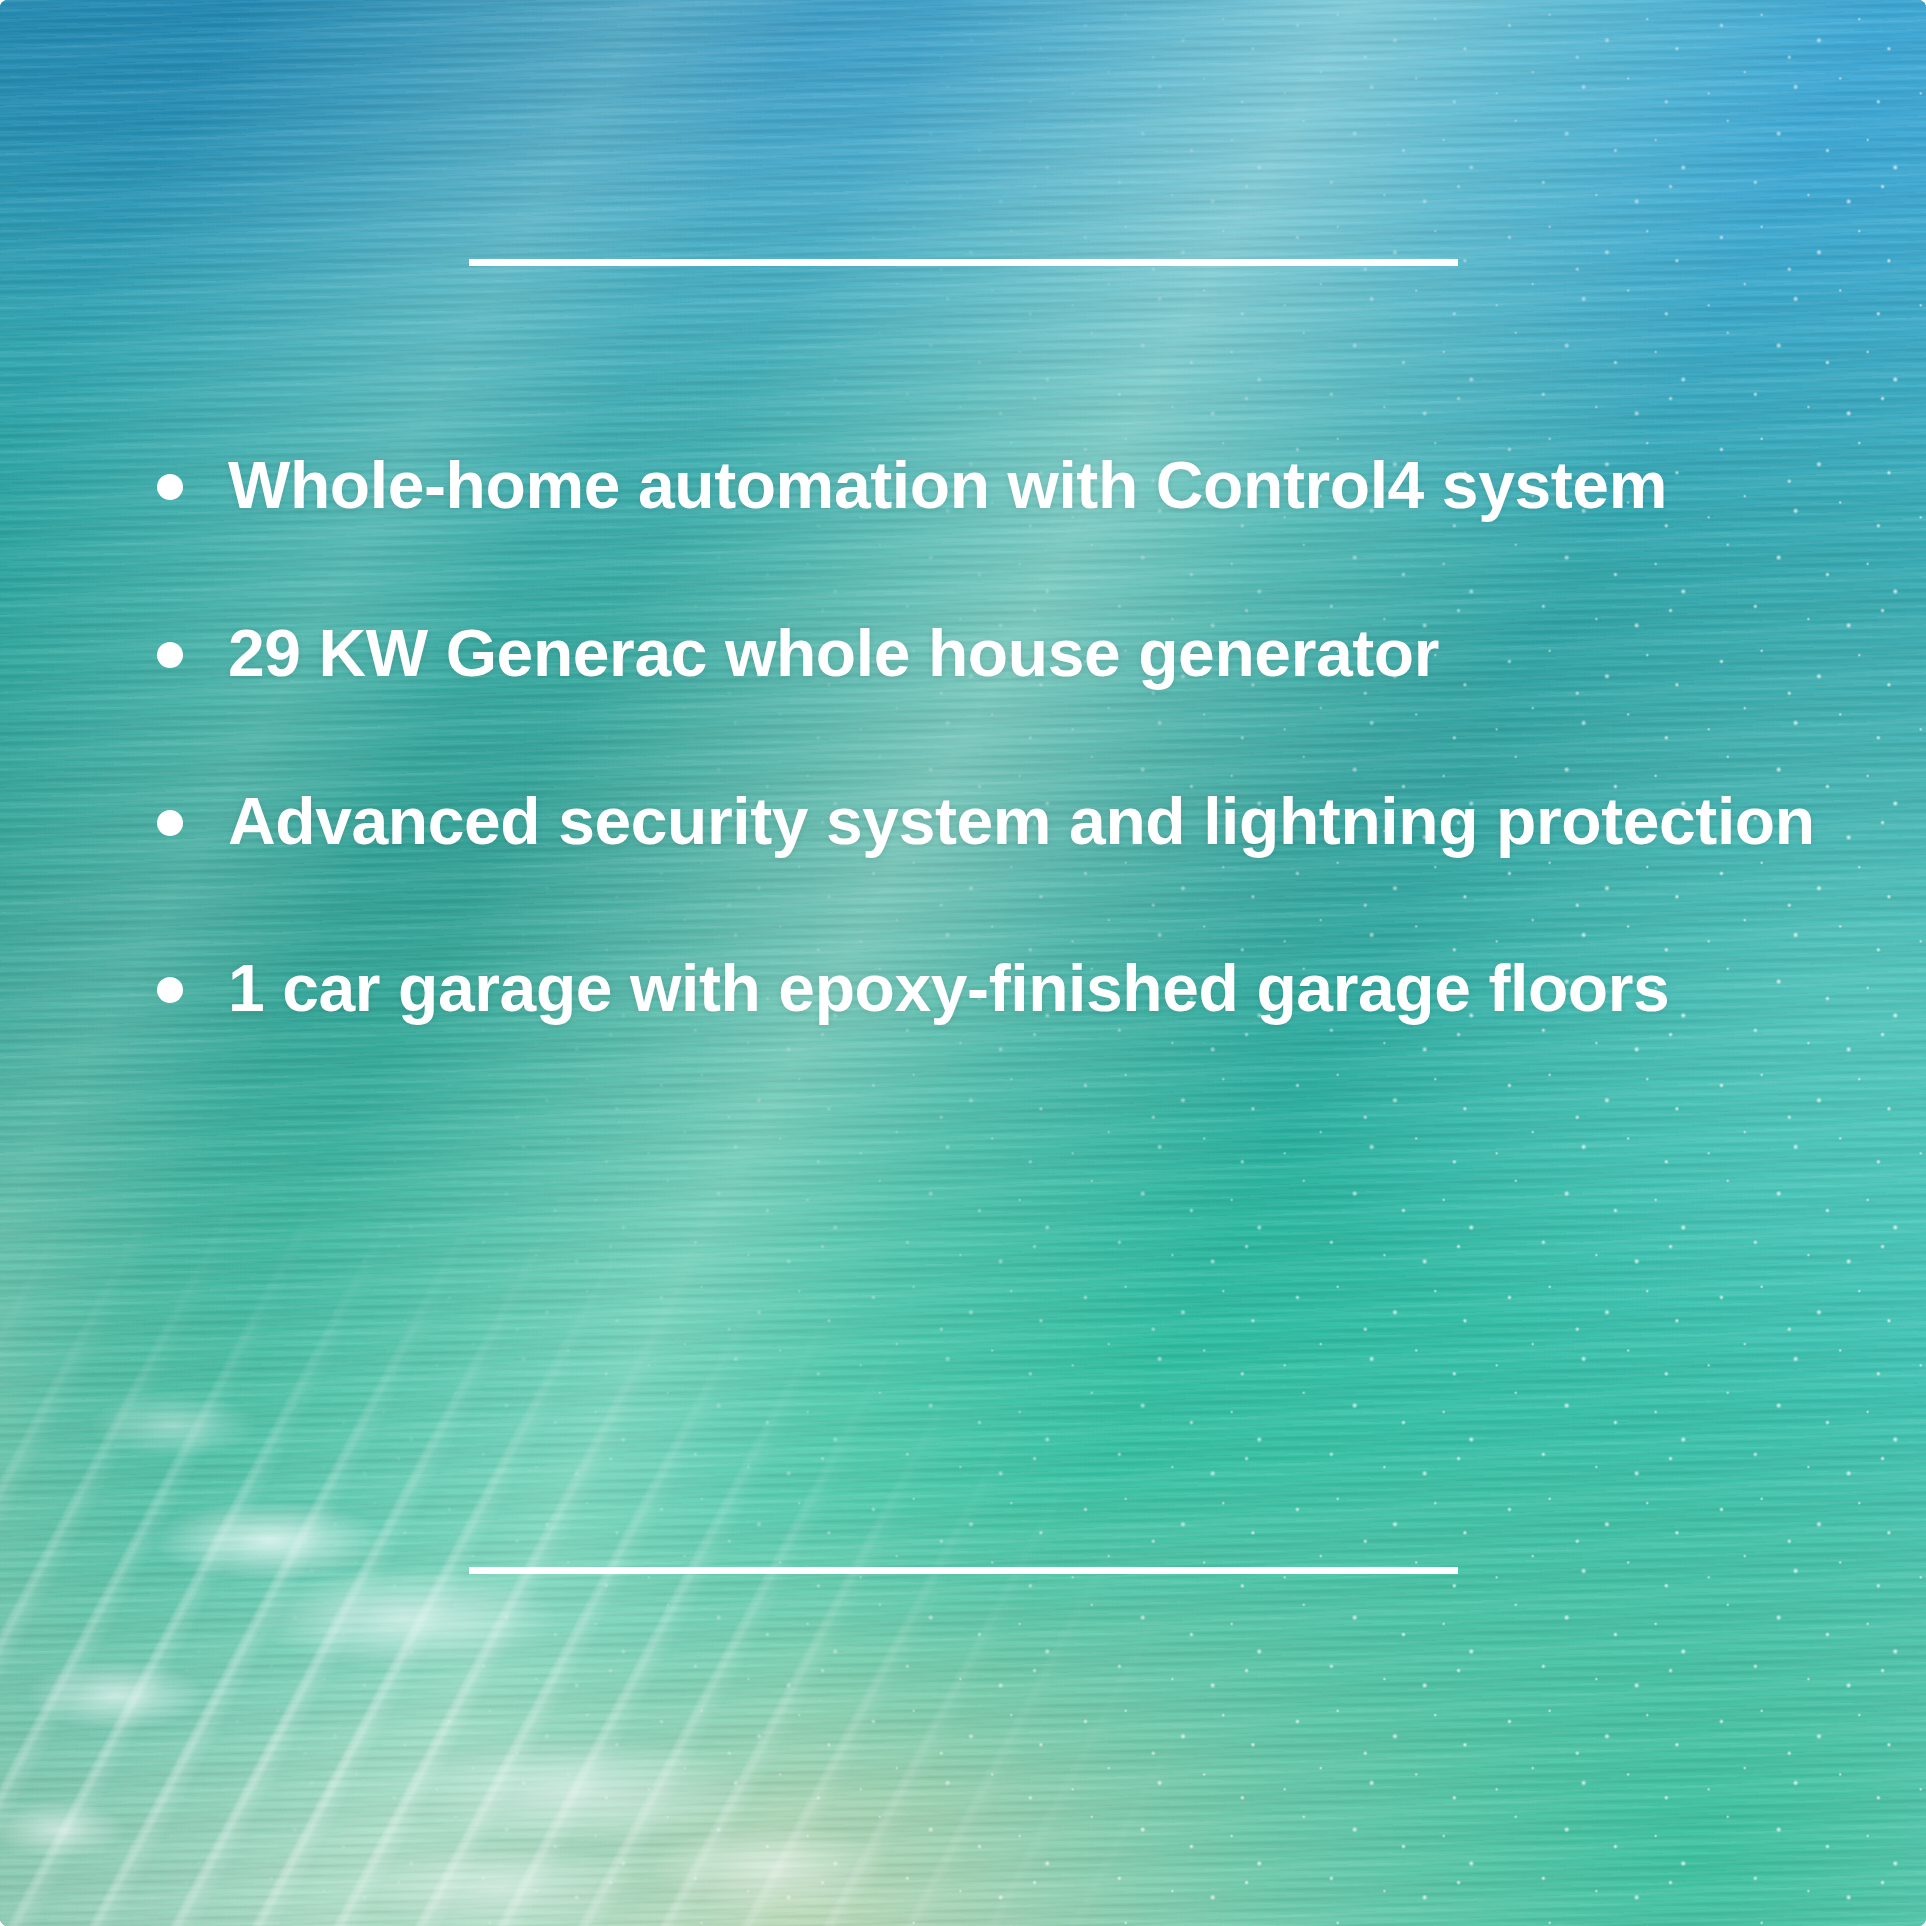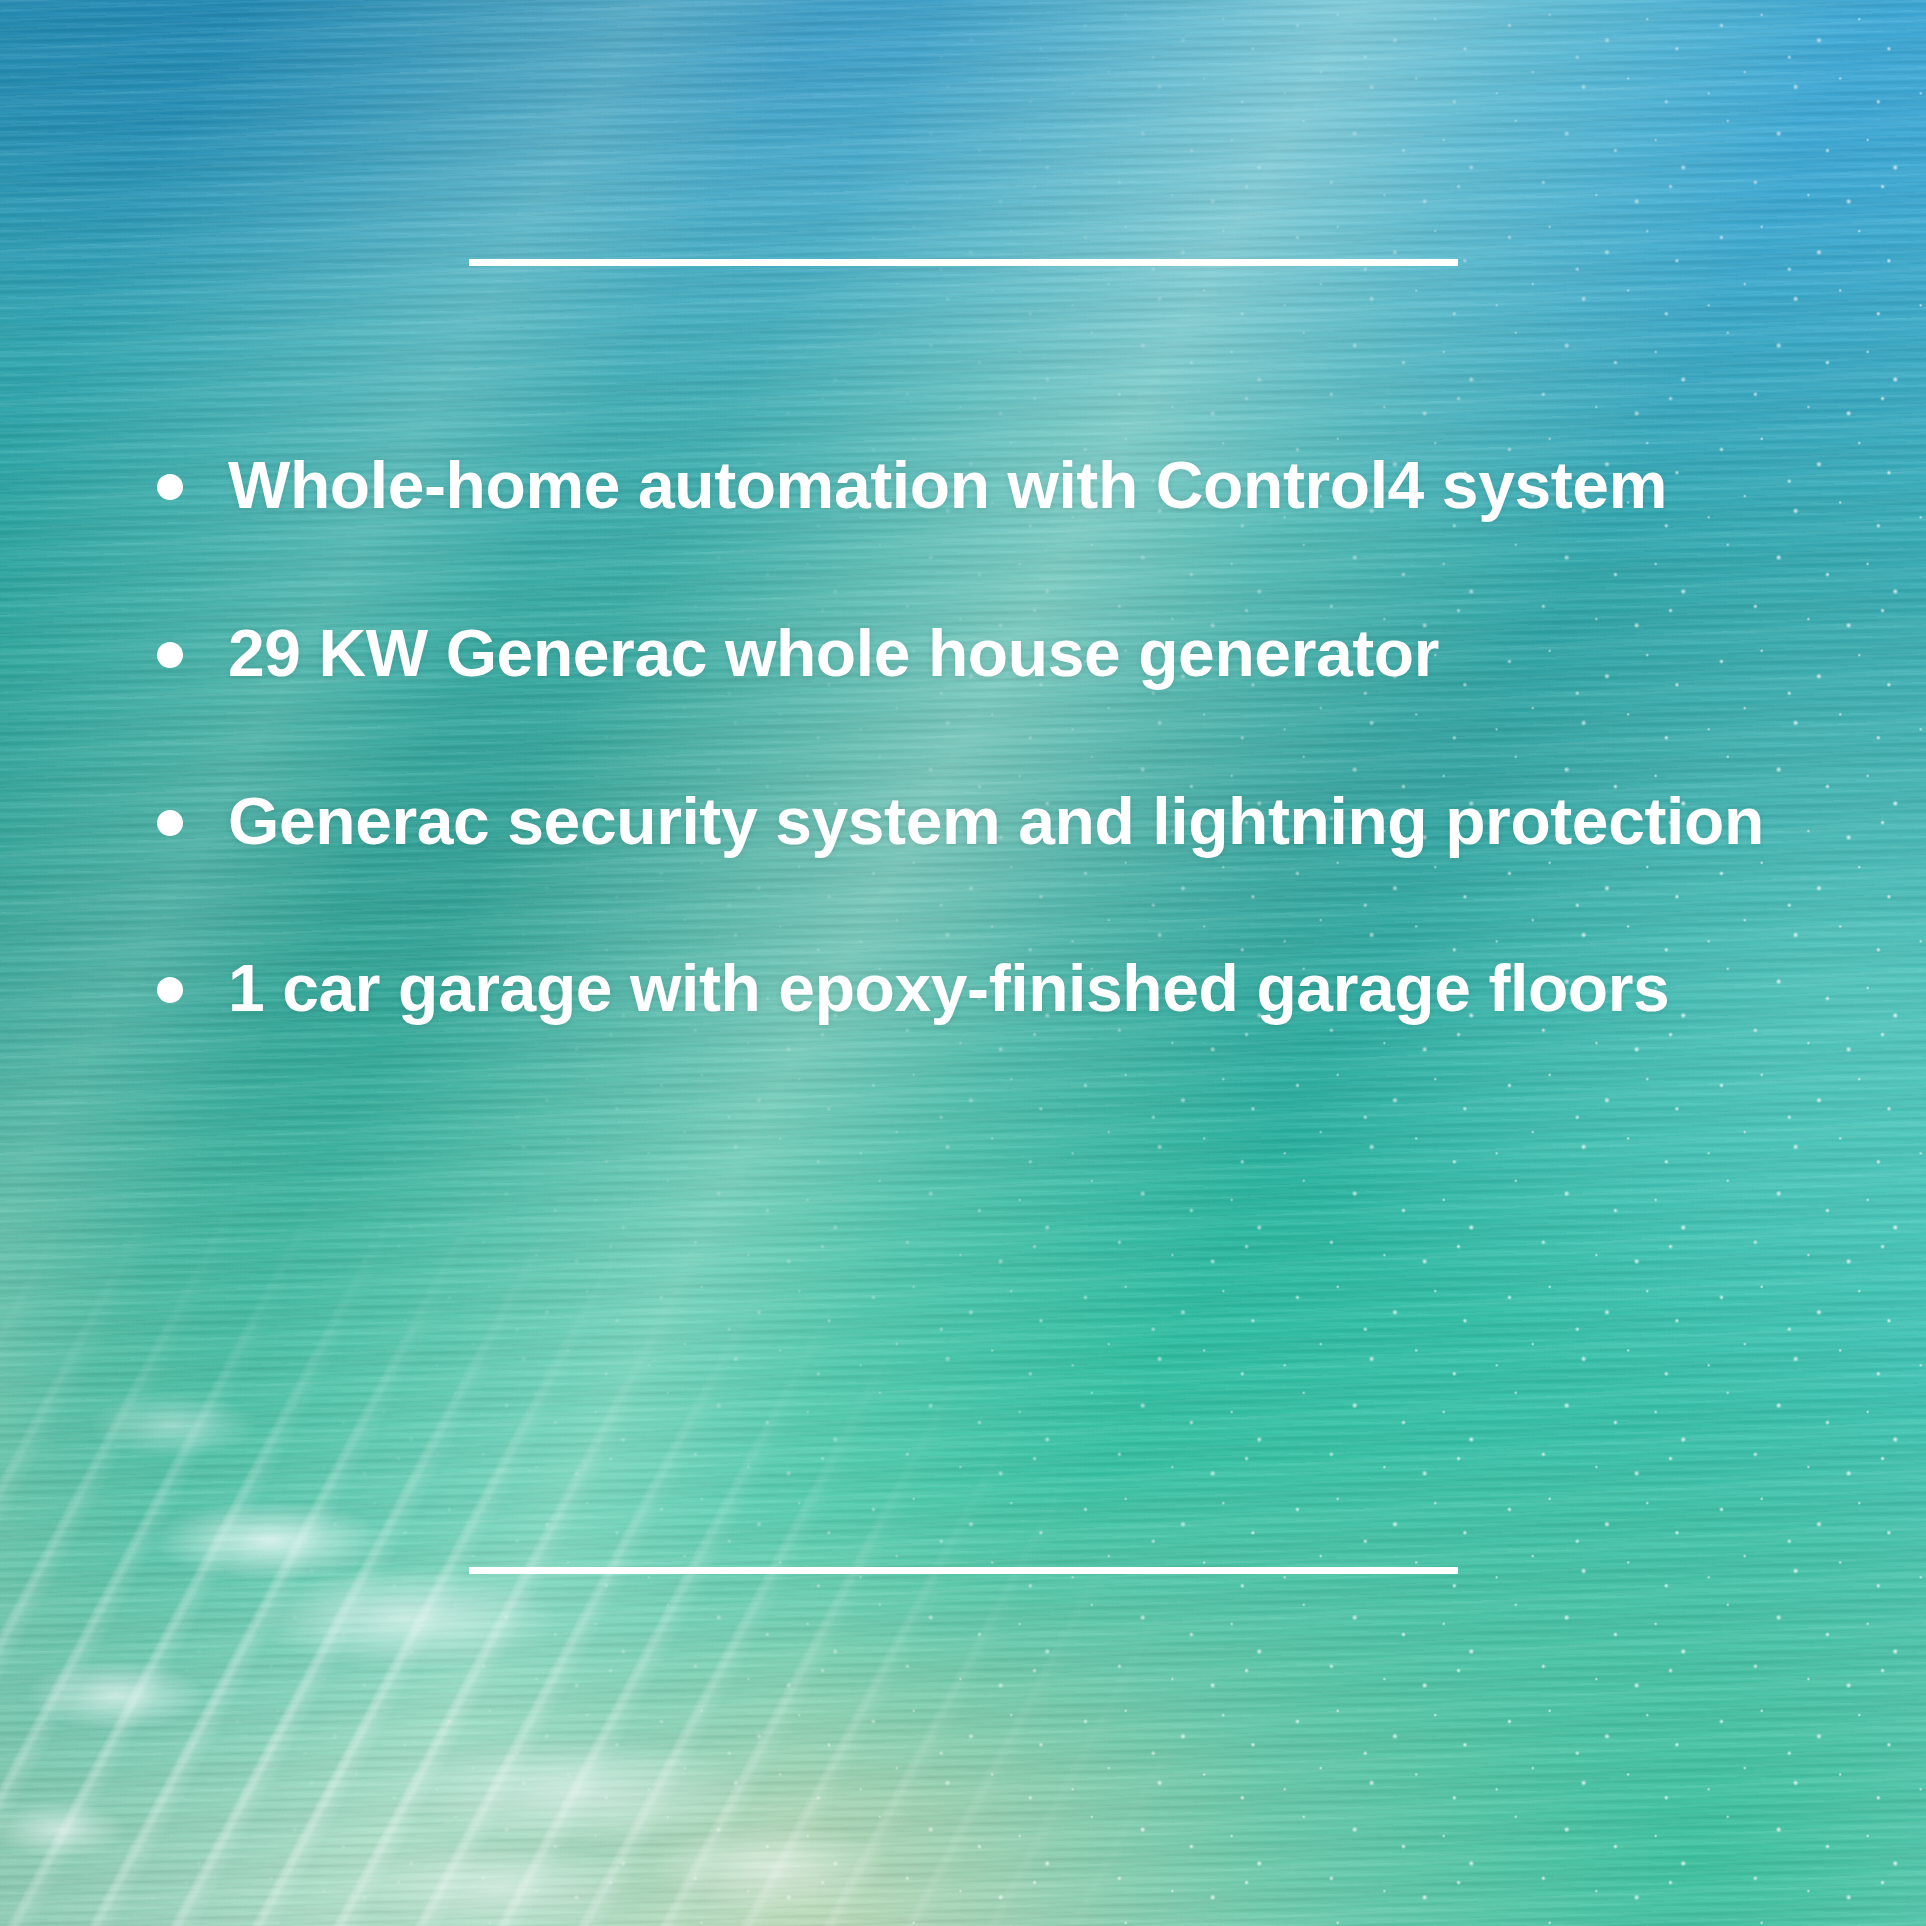--- a/index.html
+++ b/index.html
@@ -15,20 +15,21 @@
     font-family: "Liberation Sans", sans-serif;
   }
 
   
   #slide {
     position: relative;
     width: 1926px;
     height: 1926px;
     overflow: hidden;
     background: #1f9090;
+    border-radius: 8px;
   }
 
   
   .bg-layer {
     position: absolute;
     inset: 0;
     pointer-events: none;
   }
 
   
@@ -339,21 +340,21 @@
         <span class="bullet-text">Whole-home automation with Control4 system</span>
       </li>
 
       <li class="bullet-item">
         <span class="bullet-dot"></span>
         <span class="bullet-text">29 KW Generac whole house generator</span>
       </li>
 
       <li class="bullet-item">
         <span class="bullet-dot"></span>
-        <span class="bullet-text">Generac security system and lightning protection</span>
+        <span class="bullet-text">Advanced security system and lightning protection</span>
       </li>
 
       <li class="bullet-item">
         <span class="bullet-dot"></span>
         <span class="bullet-text">1 car garage with epoxy-finished garage floors</span>
       </li>
 
     </ul>
 
     <div class="rule" id="rule-bottom"></div>

